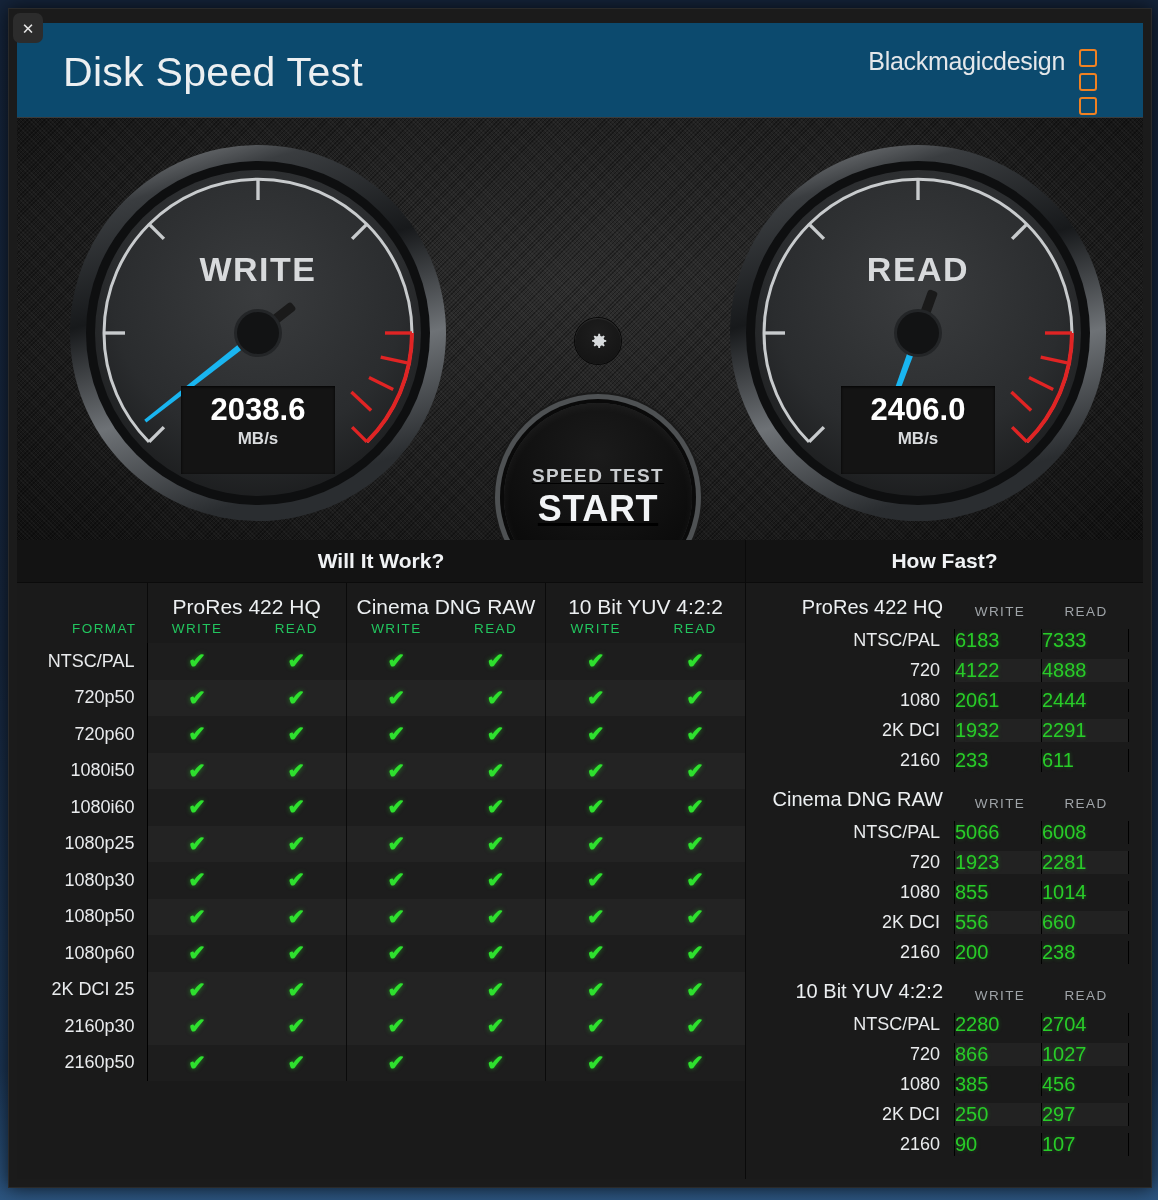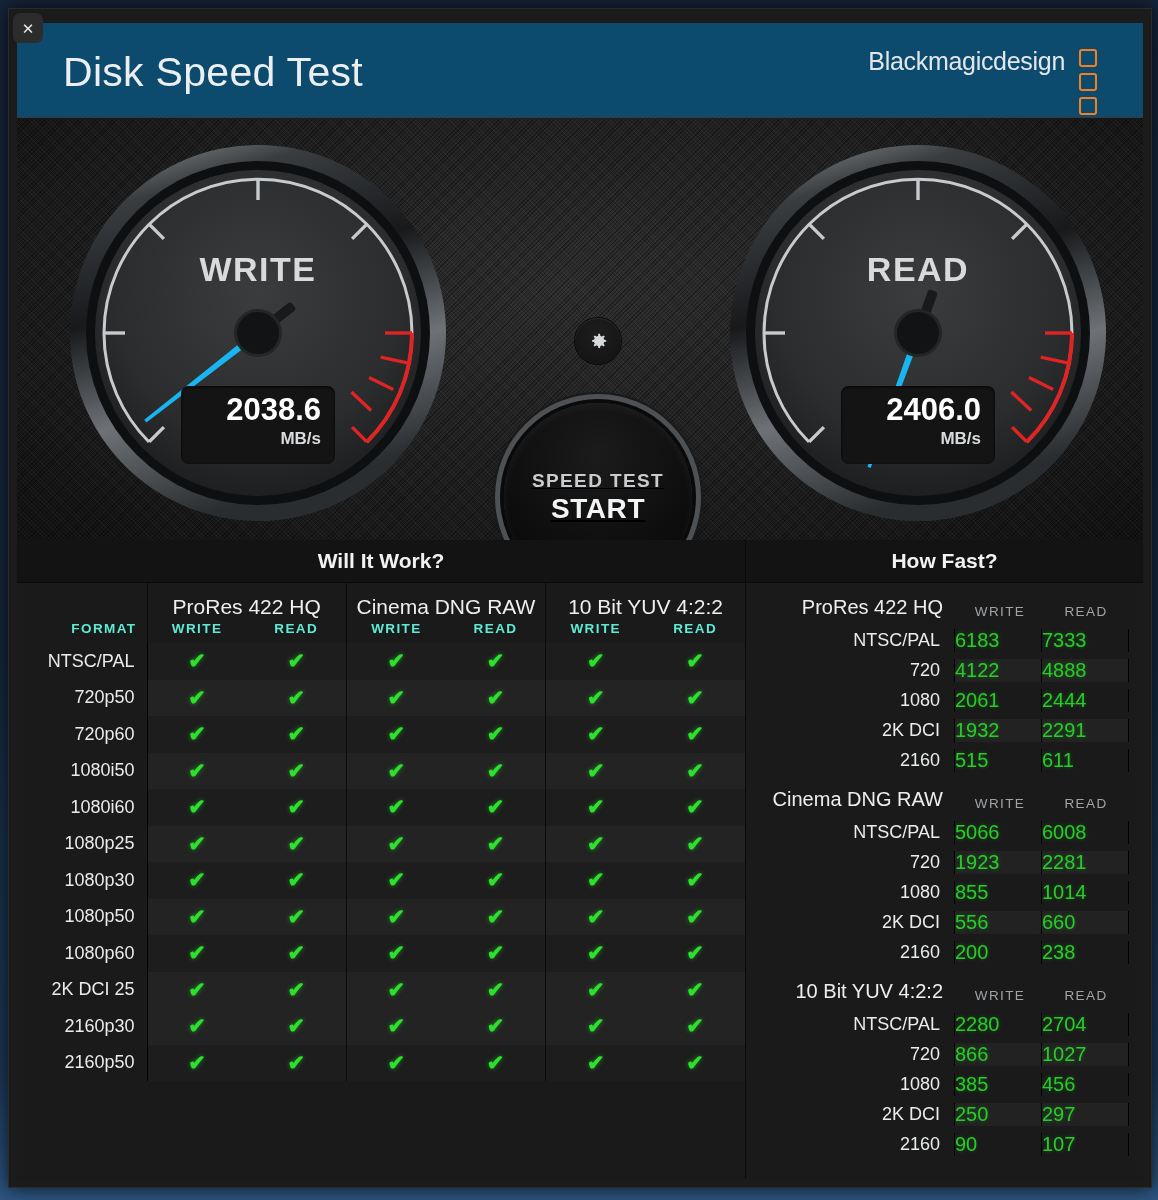--- a/index.html
+++ b/index.html
@@ -67,22 +67,22 @@
   #gauge-write{left:46px;}
   #gauge-read{left:706px;}
   .gauge svg{display:block;}
   .gauge-label{
     position:absolute;left:0;right:0;top:112px;text-align:center;
     font-size:34px;font-weight:bold;color:#d8dadc;letter-spacing:1.5px;
     pointer-events:none;
   }
   .readout{
     position:absolute;left:50%;transform:translateX(-50%);top:248px;
-    width:126px;background:#141414;border-radius:8px;
-    padding:8px 14px 15px;text-align:right;
+    width:126px;background:#141414;border-radius:0;
+    padding:8px 14px 25px;text-align:center;
     box-shadow:inset 0 1px 3px rgba(0,0,0,.9);
   }
   .readout-value{font-size:31px;font-weight:bold;color:#ffffff;line-height:1.05;}
   .readout-unit{font-size:17px;font-weight:bold;color:#d9dbdd;margin-top:2px;}
   
   #gear-btn{
     position:absolute;left:558px;top:200px;width:46px;height:46px;
     border-radius:50%;
     background:radial-gradient(circle at 50% 35%,#1e1e1e,#121212);
     box-shadow:0 0 0 1px #080808, inset 0 1px 1px rgba(255,255,255,.08);
@@ -96,21 +96,21 @@
       0 0 0 4px #0a0a0a,
       0 0 0 9px #4e5153,
       0 0 0 11px #1a1a1a,
       0 5px 14px rgba(0,0,0,.8),
       inset 0 3px 10px rgba(255,255,255,.05);
     display:flex;flex-direction:column;align-items:center;justify-content:center;
     cursor:pointer;
     text-decoration:underline;
   }
   #start-line1{font-size:19px;font-weight:bold;color:#c9cccf;letter-spacing:1.4px;}
-  #start-line2{font-size:28px;font-weight:bold;color:#f2f4f6;letter-spacing:.6px;margin-top:1px;}
+  #start-line2{font-size:36px;font-weight:bold;color:#f2f4f6;letter-spacing:.6px;margin-top:1px;}
   
   #panels{
     position:absolute;left:8px;top:531px;right:8px;bottom:8px;
     background:#1a1a1a;display:flex;
   }
   #left-panel{width:728px;position:relative;border-right:1px solid #0a0a0a;}
   #right-panel{flex:1;position:relative;}
   .panel-title{
     height:42px;line-height:42px;text-align:center;
     font-size:21px;font-weight:bold;color:#f0f2f4;
@@ -118,21 +118,21 @@
   }
   
   #wiw-table{width:100%;border-collapse:collapse;table-layout:fixed;}
   #wiw-table th,#wiw-table td{padding:0;}
   .col-format{width:130px;}
   .grp-head{
     font-size:21px;color:#eceff1;font-weight:normal;text-align:center;
     padding-top:12px !important;padding-bottom:2px !important;
   }
   .sub-head{
-    font-size:13.5px;color:#5eead4;font-weight:bold;letter-spacing:1.4px;
+    font-size:13.5px;color:#22c55e;font-weight:normal;letter-spacing:1.4px;
     text-align:center;padding-bottom:7px !important;
   }
   .sub-head.fmt{text-align:right;padding-right:10px !important;}
   .fmt-cell{
     text-align:right;padding-right:12px !important;
     font-size:18px;color:#e9ebed;white-space:nowrap;
   }
   .chk-cell{text-align:center;height:36.5px;}
   .check{
     display:inline-block;color:#2ee02e;font-size:21px;font-weight:bold;
@@ -471,21 +471,21 @@
               <div class="val w">2061</div>
               <div class="val r">2444</div>
             </div>
             <div class="hf-row alt">
               <div class="lbl">2K DCI</div>
               <div class="val w">1932</div>
               <div class="val r">2291</div>
             </div>
             <div class="hf-row">
               <div class="lbl">2160</div>
-              <div class="val w">515</div>
+              <div class="val w">233</div>
               <div class="val r">611</div>
             </div>
           </div>
           <div class="hf-block">
             <div class="hf-head">
               <div class="hf-name">Cinema DNG RAW</div>
               <div class="hf-col">WRITE</div>
               <div class="hf-col">READ</div>
             </div>
             <div class="hf-row">

